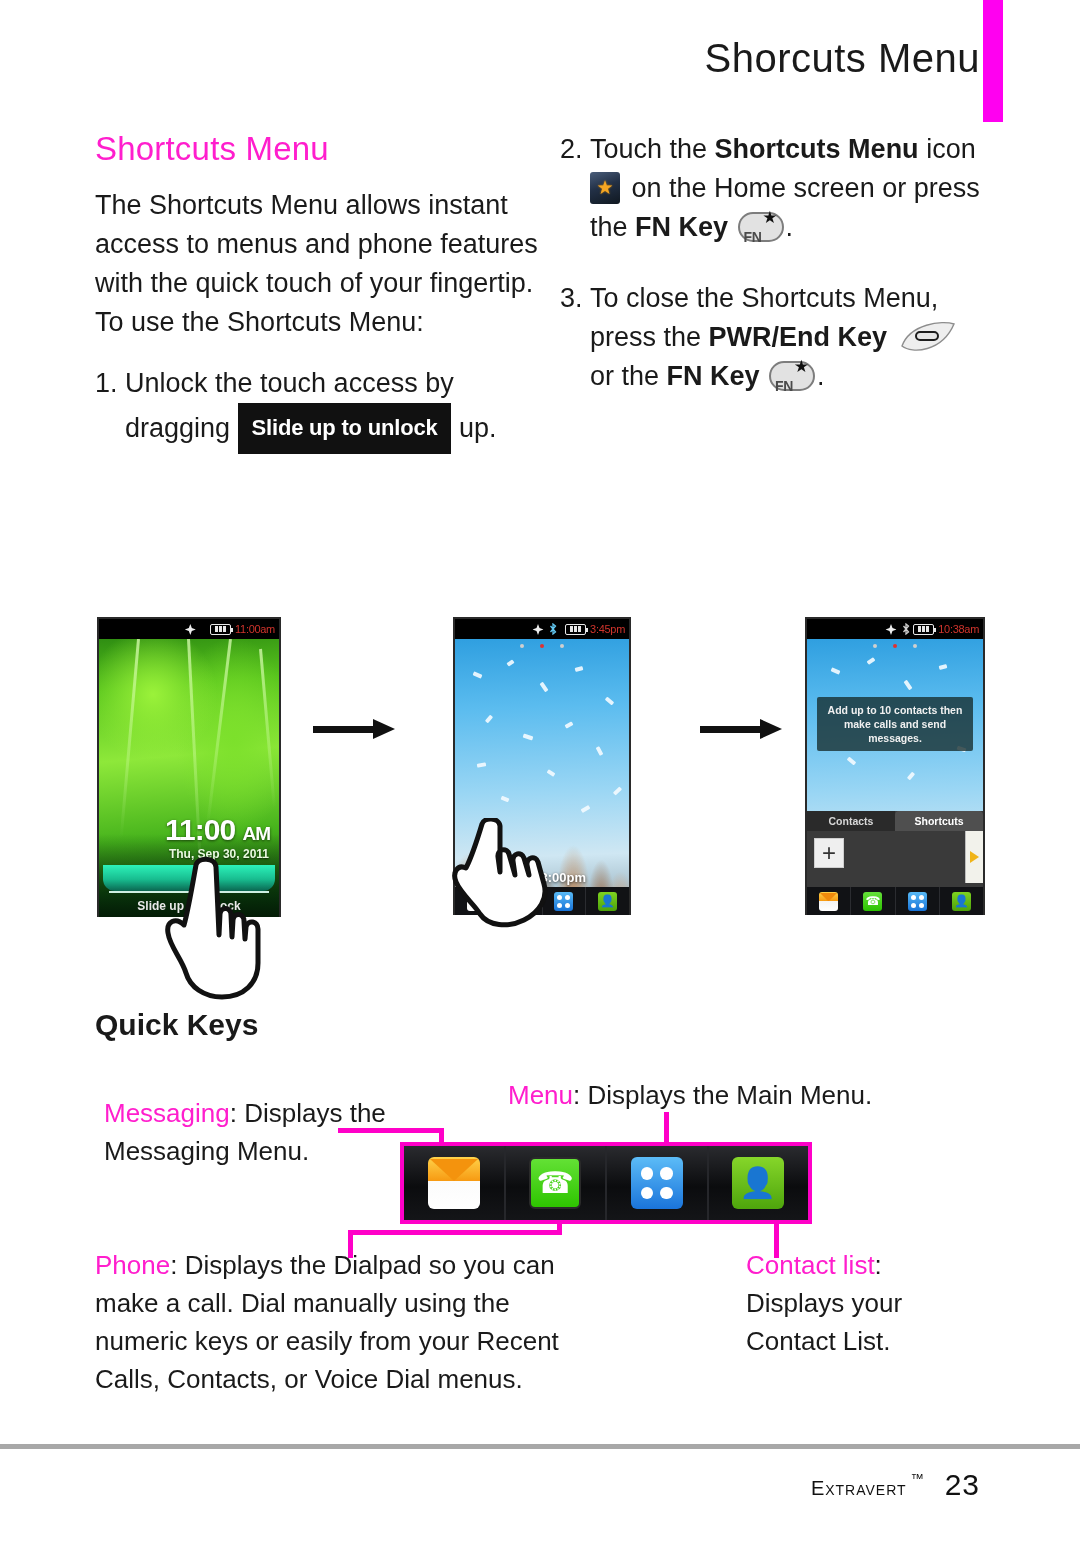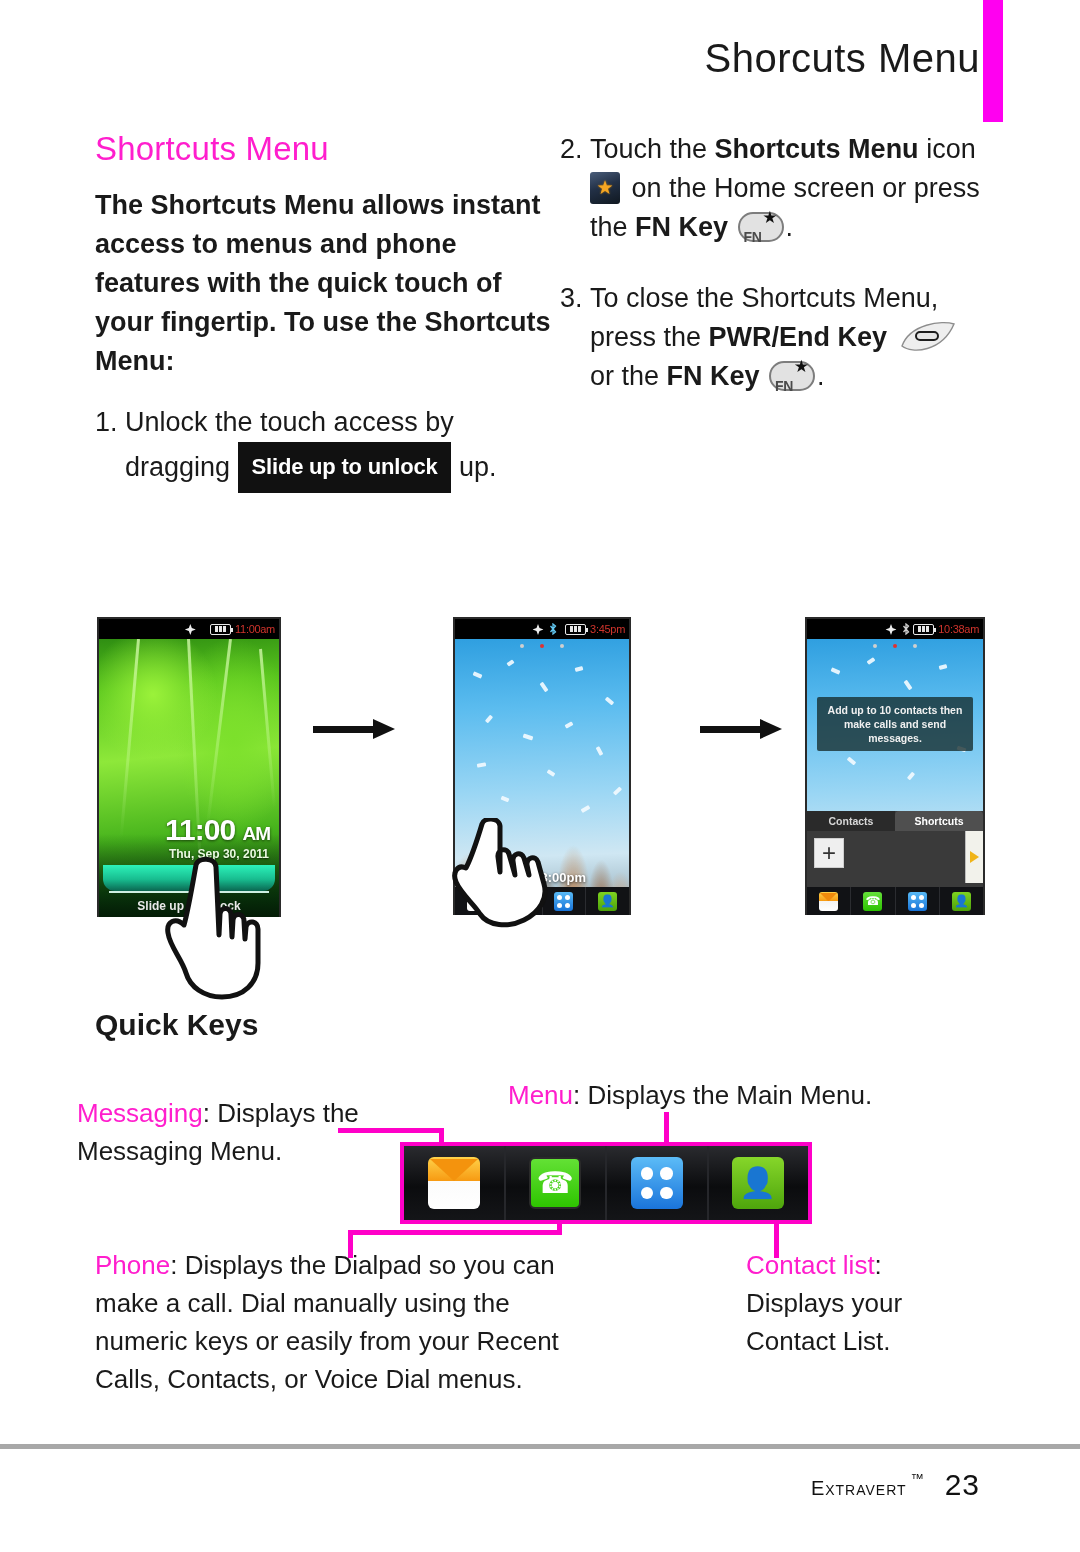--- a/index.html
+++ b/index.html
@@ -36,21 +36,21 @@
   .section-title {
     color: #ff1ecd;
     font-size: 33px;
     font-weight: 400;
     margin-bottom: 18px;
     letter-spacing: 0.2px;
   }
   .body-text {
     font-size: 27px;
     line-height: 39px;
-    font-weight: 700;
+    font-weight: 400;
     color: #1a1a1a;
   }
   .step {
     display: flex;
     font-size: 27px;
     line-height: 39px;
     margin-top: 22px;
   }
   .step-num { width: 30px; flex: none; }
   .step-body { flex: 1; }
@@ -636,21 +636,21 @@
             <span class="qk qk-ct">
               <span class="glyph">👤</span>
             </span>
           </div>
       </div>
     </div>
   </div>
 
   <div class="qk-title">Quick Keys</div>
 
-  <div class="cap-text" style="left:77px; top:1094px; width:290px;">
+  <div class="cap-text" style="left:104px; top:1094px; width:290px;">
     <span class="pink">Messaging</span><span>: Displays the Messaging Menu.</span>
   </div>
 
   <div class="cap-text" style="left:508px; top:1076px; width:430px;">
     <span class="pink">Menu</span><span>: Displays the Main Menu.</span>
   </div>
 
   <div class="lead" style="left:338px; top:1128px; width:106px; height:5px;"></div>
   <div class="lead" style="left:439px; top:1128px; width:5px;  height:56px;"></div>
   <div class="lead" style="left:664px; top:1112px; width:5px;  height:72px;"></div>

